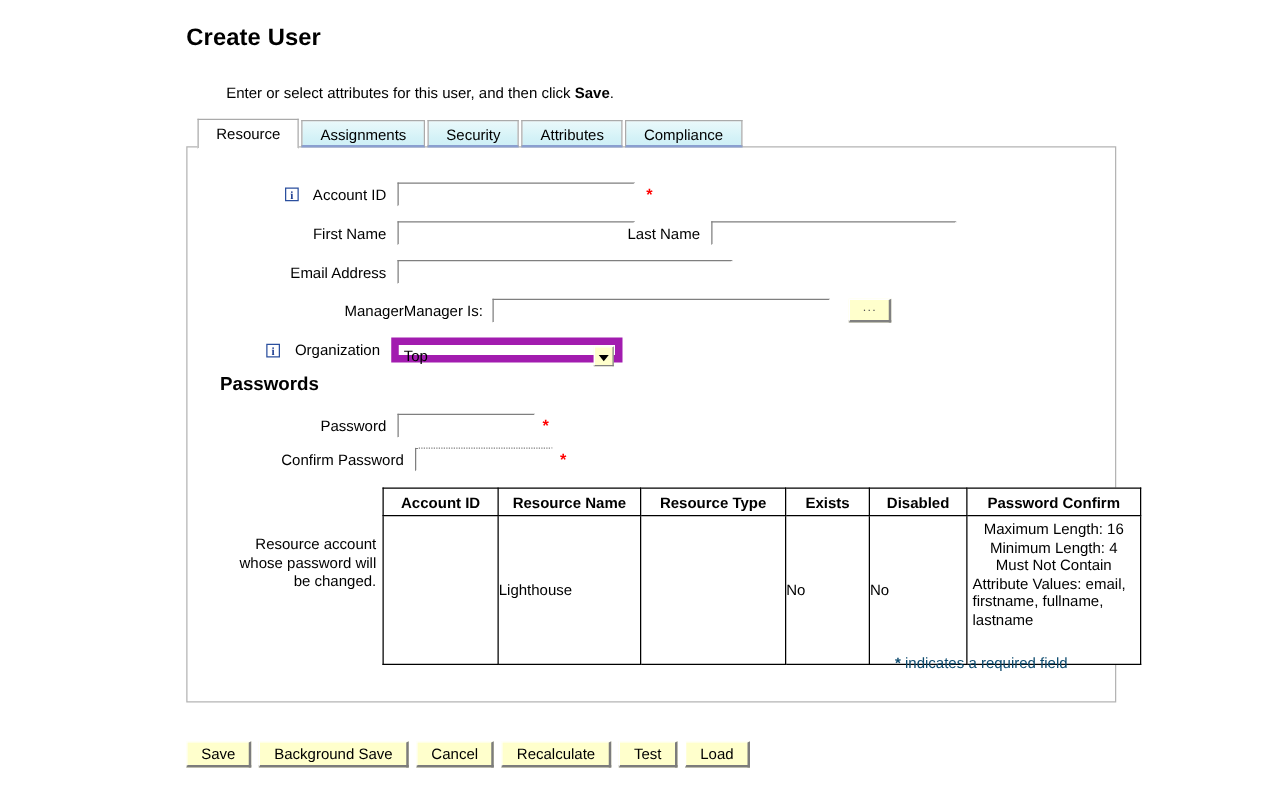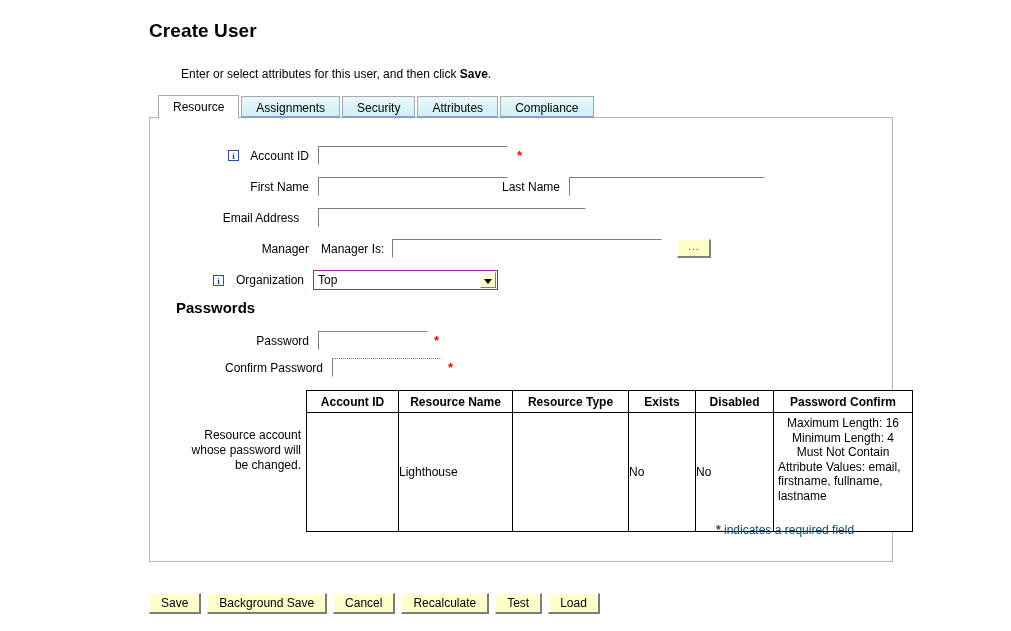--- a/index.html
+++ b/index.html
@@ -137,21 +137,21 @@
     color: #ff0000;
     font-size: 13px;
     font-weight: bold;
     line-height: 10px;
   }
 
   
   .osel {
     width: 185px;
     height: 20px;
-    border: 1px solid #a21caf;
+    border: 6px solid #a21caf;
     background: #ffffff;
     box-sizing: border-box;
     position: relative;
     font-size: 12px;
   }
   .osel .oval {
     position: absolute;
     left: 4px;
     top: 2px;
     font-size: 12px;
@@ -327,27 +327,27 @@
 <div class="frow" style="left:228px; top:177px;">
   <span class="flabel" style="width:81px;">First Name</span>
   <input class="tinput" style="width: 190px; margin-left: 9px;" type="text" value="">
 </div>
 <div class="frow" style="left:502px; top:177px;justify-content:space-between;">
   <span class="flabel">Last Name</span>
   <input class="tinput" style="width: 196px; margin-left: 9px;" type="text" value="">
 </div>
 
 <div class="frow" style="left:213px; top:208px;">
-  <span class="flabel" style="width:96px;text-align:center;">Email Address</span>
+  <span class="flabel" style="width:96px;">Email Address</span>
   <input class="tinput" style="width: 268px; margin-left: 9px;" type="text" value="">
 </div>
 
-<div class="frow" style="left:246px; top:239px;">
+<div class="frow" style="left:260px; top:239px;">
   <span class="flabel" style="width:63px;">Manager</span>
-  <span class="flabel" style="margin-left:12px;">Manager Is:</span>
+  <span class="flabel" style="">Manager Is:</span>
   <input class="tinput" style="width: 270px; margin-left: 8px;" type="text" value="">
   <div class="browse-btn" style="margin-left:15px;">
     <span>...</span>
   </div>
 </div>
 
 <div class="frow" style="left:213px; top:270px;">
   <span class="info-icon">i</span>
   <span class="flabel" style="width:76px;">Organization</span>
   <div class="osel" style="margin-left:9px;">

